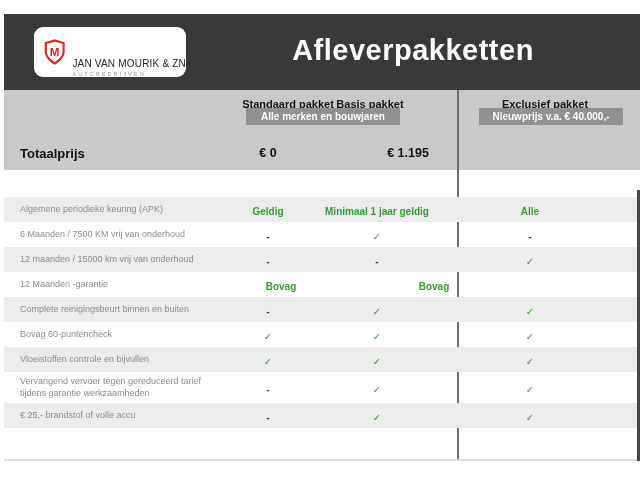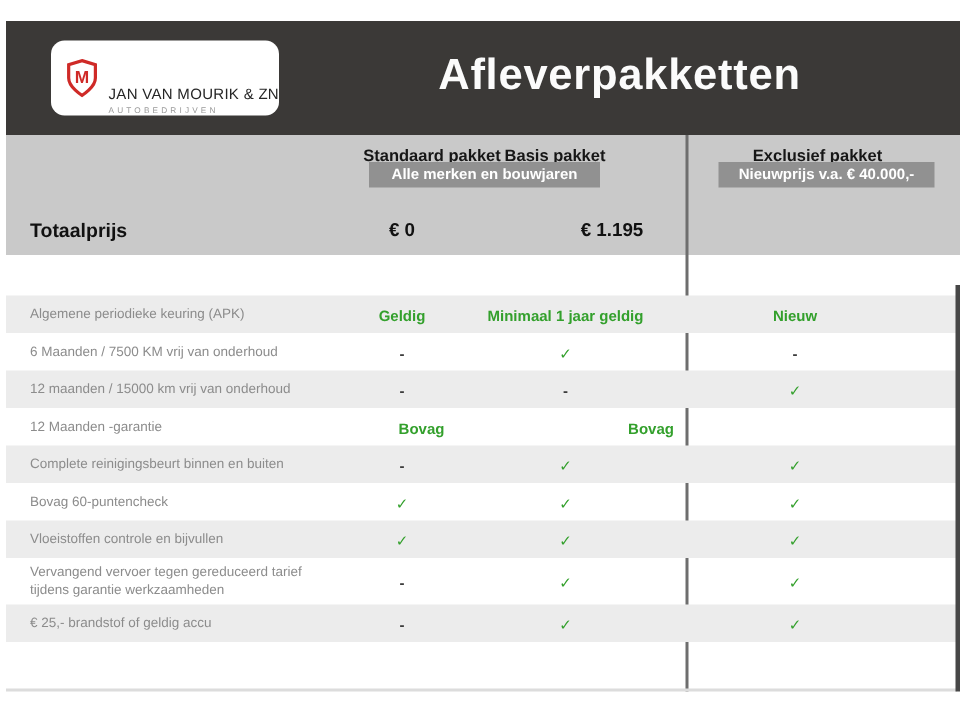--- a/index.html
+++ b/index.html
@@ -90,21 +90,21 @@
   </div>
 
   <div class="divider"></div>
 
   <div class="rows" id="rows">
   <div class="row gray">
     <div class="cell label">Algemene periodieke keuring (APK)</div>
     <div class="cell std"><span class="gtext">Geldig</span></div>
     <div class="cell basis"><span class="gtext">Minimaal 1 jaar geldig</span></div>
     <div class="spacer"></div>
-    <div class="cell excl"><span class="gtext">Nieuw</span></div>
+    <div class="cell excl"><span class="gtext">Alle</span></div>
   </div>
 
   <div class="row">
     <div class="cell label">6 Maanden / 7500 KM vrij van onderhoud</div>
     <div class="cell std"><span class="dash">-</span></div>
     <div class="cell basis"><span class="check">✓</span></div>
     <div class="spacer"></div>
     <div class="cell excl"><span class="dash">-</span></div>
   </div>
 
@@ -149,21 +149,21 @@
 
   <div class="row">
     <div class="cell label">Vervangend vervoer tegen gereduceerd tarief tijdens garantie werkzaamheden</div>
     <div class="cell std"><span class="dash">-</span></div>
     <div class="cell basis"><span class="check">✓</span></div>
     <div class="spacer"></div>
     <div class="cell excl"><span class="check">✓</span></div>
   </div>
 
   <div class="row gray">
-    <div class="cell label">€ 25,- brandstof of geldig accu</div>
+    <div class="cell label">€ 25,- brandstof of volle accu</div>
     <div class="cell std"><span class="dash">-</span></div>
     <div class="cell basis"><span class="check">✓</span></div>
     <div class="spacer"></div>
     <div class="cell excl"><span class="check">✓</span></div>
   </div>
 </div>
 
   <div class="bottom-line"></div>
   <div class="right-edge"></div>
 </div>

